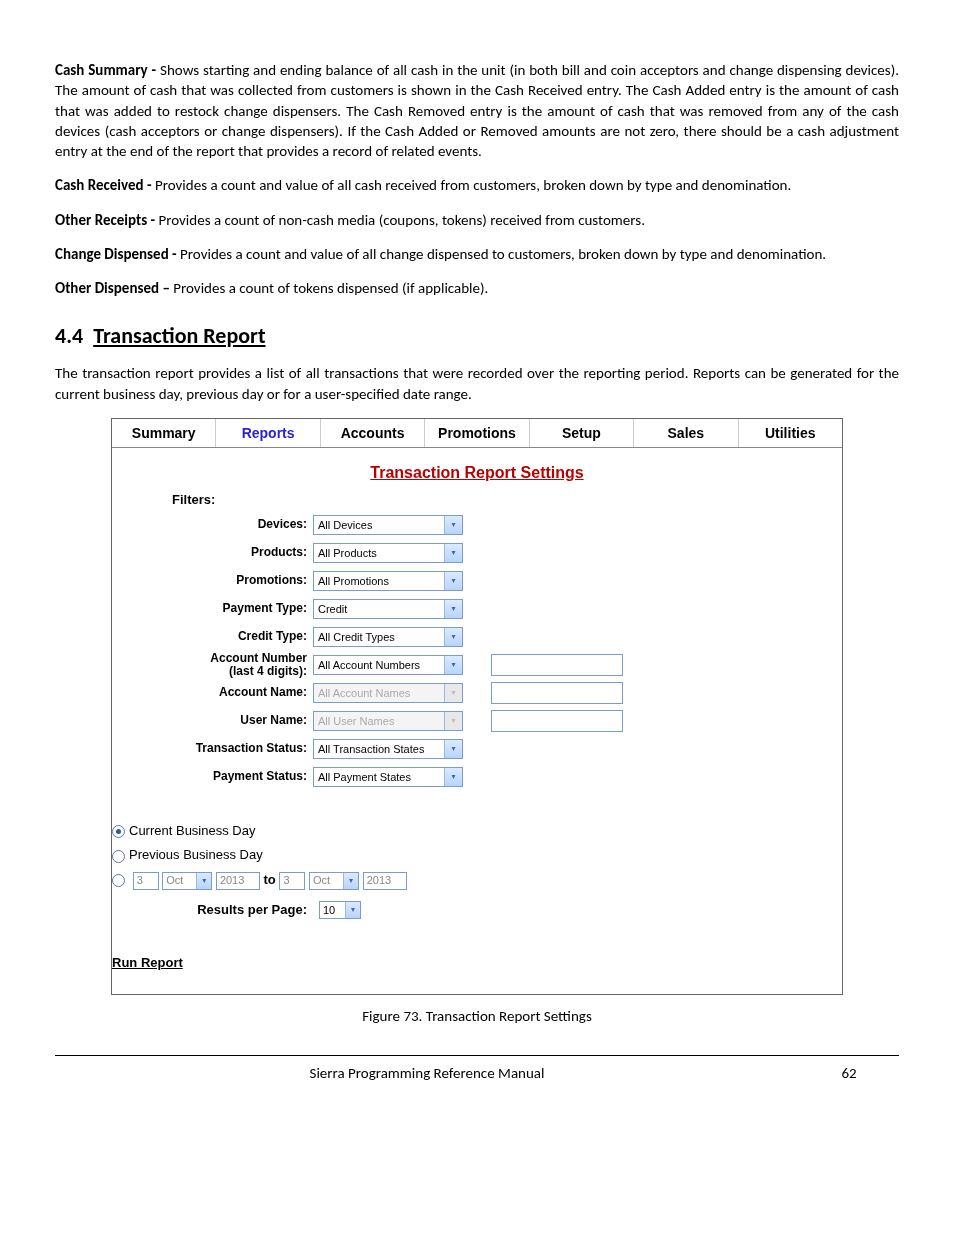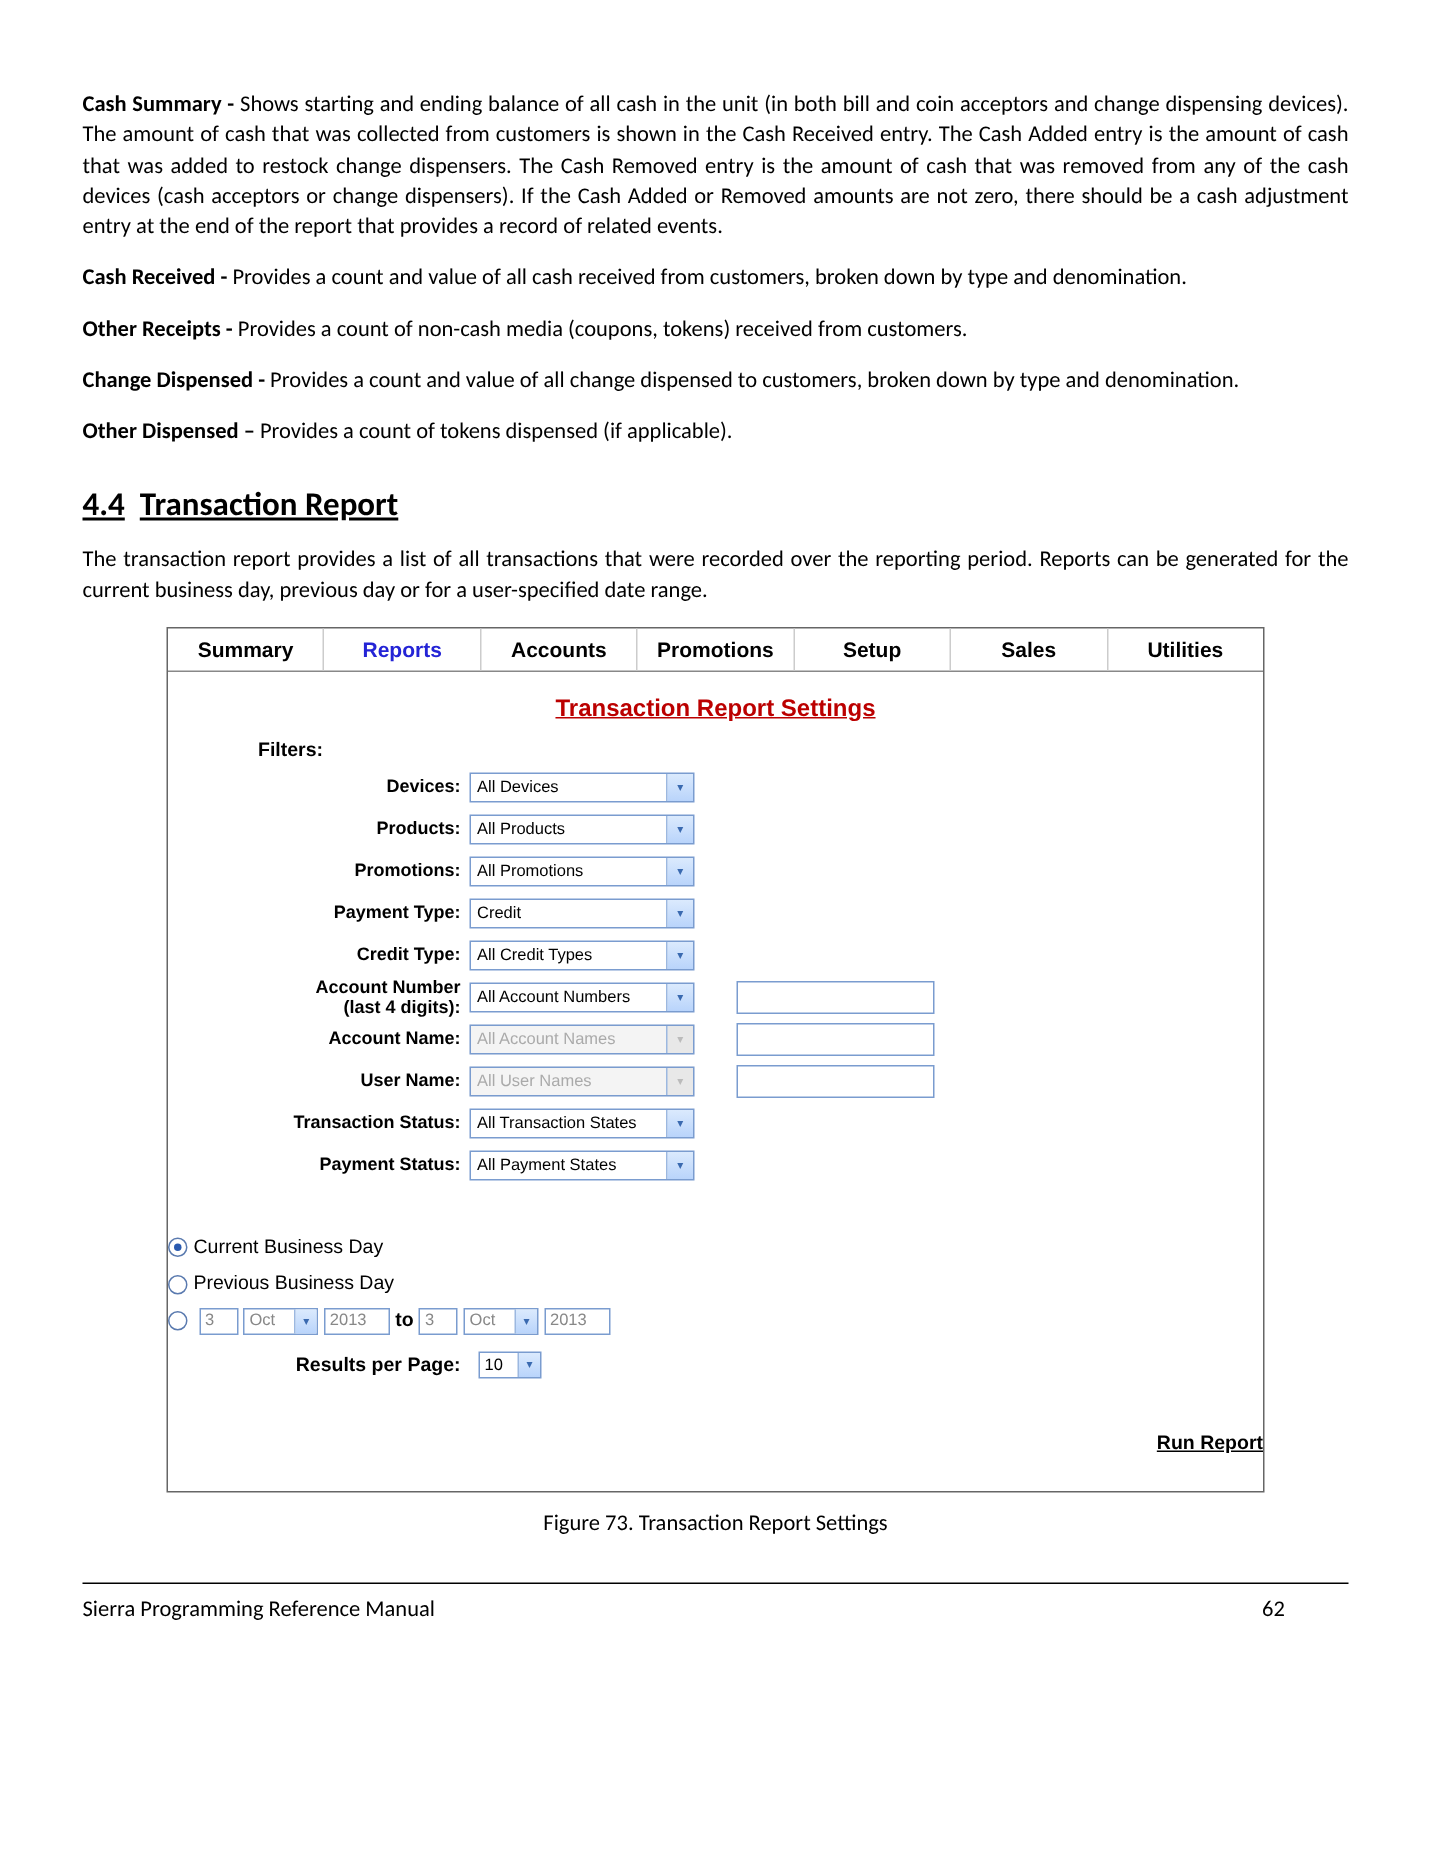--- a/index.html
+++ b/index.html
@@ -8,21 +8,21 @@
     color: #000;
     background: #fff;
     margin: 0;
     padding: 60px 55px 40px 55px;
     width: 954px;
     box-sizing: border-box;
   }
   p { margin: 0 0 14px 0; text-align: justify; line-height: 1.35; }
   .term { font-weight: bold; }
   h2.section { font-size: 22px; font-weight: bold; margin: 24px 0 14px 0; }
-  h2.section .num { margin-right: 10px; text-decoration: underline; }
+  h2.section .num { margin-right: 10px; }
   h2.section .title { text-decoration: underline; }
   .figure-wrap { margin: 14px 0 10px 0; display:flex; justify-content:center; }
   .figure { border: 1px solid #666; background:#fff; width: 730px; font-family: Arial, Helvetica, sans-serif; }
   .tabbar { display:flex; border-bottom:1px solid #888; }
   .tab { flex:1; text-align:center; padding:6px 0; font-size:14px; font-weight:bold; border-right:1px solid #ccc; cursor:pointer; }
   .tab:last-child{border-right:none;}
   .tab.active { color:#2424d6; }
   .body { display:flex; min-height:540px; }
   .sidebar { width:120px; background:#fff; border-right:0px solid #999; }
   .sidebar-item { background:#1a2a8a; color:#fff; padding:5px 7px; font-size:12px; font-weight:bold; border-bottom:1px solid #3a4aba; cursor:pointer;}
@@ -44,25 +44,25 @@
   .period-opts { font-size:13px; line-height:1.9;}
   .radio { display:inline-block; width:11px; height:11px; border:1px solid #5a7aaf; border-radius:50%; margin-right:4px; vertical-align:middle; position:relative;}
   .radio.checked::after{content:"";position:absolute;width:5px;height:5px;background:#2a5aaf;border-radius:50%;top:3px;left:3px;}
   .date-sel{ display:inline-flex; align-items:center; height:18px; border:1px solid #7a9ccf; background:#fff; font-size:11px; width:26px; box-sizing:border-box; vertical-align:middle; color:#888;}
   .date-sel .sel-text{padding:0 3px;}
   .date-sel.wide{width:50px;}
   .date-sel.year{width:44px;}
   .date-sel .sel-btn{width:14px;}
   .results-row{ display:flex; align-items:center; margin:8px 0 0 0;}
   .results-label{ width:195px; text-align:right; font-size:13px; font-weight:bold; padding-right:12px;}
-  .run-report{ text-align:right; margin:34px 0 0 0; }
+  .run-report{ text-align:left; margin:34px 0 0 0; }
   .run-report a{ color:#000; font-size:13px; font-weight:bold; text-decoration:underline; cursor:pointer;}
   .caption{ text-align:center; font-weight:normal; font-size:15px; margin:12px 0 30px 0;}
   .footer{ border-top:1px solid #000; padding-top:8px; display:flex; font-size:15px; margin-top:20px;}
-  .footer .ftitle{ flex:1; }
+  .footer .ftitle{ flex:1; text-align:center;}
   .footer .pnum{ width:100px; text-align:center;}
   .arrow-down{ font-size:8px; line-height:1;}
 </style>
 </head>
 <body>
 
 <p><span class="term">Cash Summary - </span><span>Shows starting and ending balance of all cash in the unit (in both bill and coin acceptors and change dispensing devices). The amount of cash that was collected from customers is shown in the Cash Received entry. The Cash Added entry is the amount of cash that was added to restock change dispensers. The Cash Removed entry is the amount of cash that was removed from any of the cash devices (cash acceptors or change dispensers). If the Cash Added or Removed amounts are not zero, there should be a cash adjustment entry at the end of the report that provides a record of related events.</span></p>
 <p><span class="term">Cash Received - </span><span>Provides a count and value of all cash received from customers, broken down by type and denomination.</span></p>
 <p><span class="term">Other Receipts - </span><span>Provides a count of non-cash media (coupons, tokens) received from customers.</span></p>
 <p><span class="term">Change Dispensed - </span><span>Provides a count and value of all change dispensed to customers, broken down by type and denomination.</span></p>

